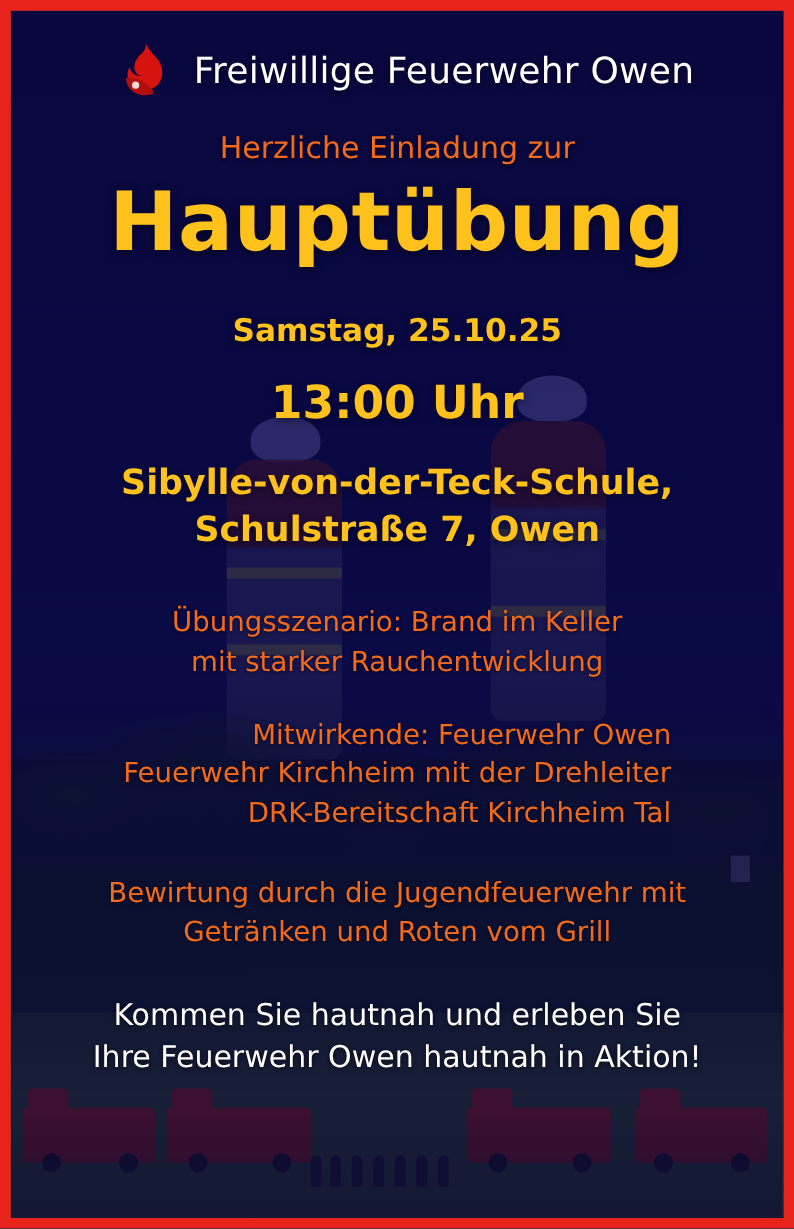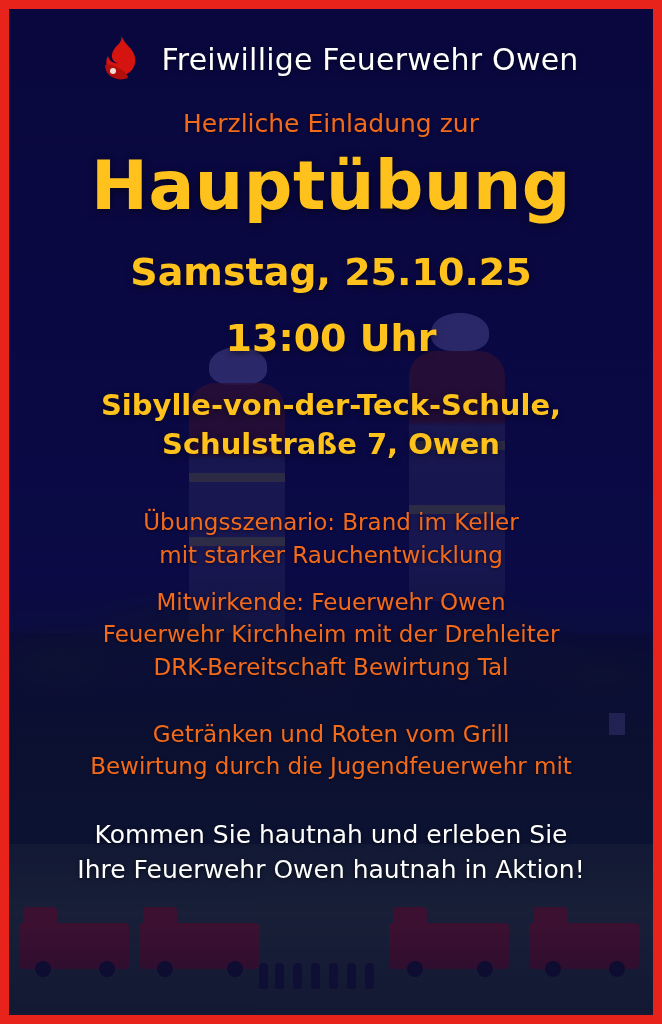--- a/index.html
+++ b/index.html
@@ -168,23 +168,23 @@
   .headline {
     margin-top: 14px;
     color: #ffc21c;
     font-size: 68px;
     font-weight: 700;
     line-height: 1;
     letter-spacing: .5px;
     text-shadow: 0 2px 8px rgba(0,0,0,.55);
   }
   .date {
-    margin-top: 30px;
+    margin-top: 41px;
     color: #ffc21c;
-    font-size: 38px;
+    font-size: 26px;
     font-weight: 700;
     text-shadow: 0 2px 6px rgba(0,0,0,.5);
   }
   .time {
     margin-top: 22px;
     color: #ffc21c;
     font-size: 38px;
     font-weight: 700;
     text-shadow: 0 2px 6px rgba(0,0,0,.5);
   }
@@ -196,21 +196,21 @@
     line-height: 1.35;
     text-shadow: 0 2px 6px rgba(0,0,0,.5);
   }
   .block {
     color: #f26a1b;
     font-size: 23px;
     line-height: 1.42;
     text-shadow: 0 1px 3px rgba(0,0,0,.55);
   }
   .scenario { margin-top: 42px; }
-  .participants { margin-top: 14px; }
+  .participants { margin-top: 28px; text-align: right; }
   .catering { margin-top: 34px; }
   .closing {
     margin-top: 34px;
     color: #ffffff;
     font-size: 25px;
     line-height: 1.42;
     text-shadow: 0 1px 4px rgba(0,0,0,.7);
   }
 </style>
 </head>
@@ -299,26 +299,26 @@
     </div>
 
     <div class="block scenario">
       <div>Übungsszenario: Brand im Keller</div>
       <div>mit starker Rauchentwicklung</div>
     </div>
 
     <div class="block participants">
       <div>Mitwirkende: Feuerwehr Owen</div>
       <div>Feuerwehr Kirchheim mit der Drehleiter</div>
-      <div>DRK-Bereitschaft Bewirtung Tal</div>
+      <div>DRK-Bereitschaft Kirchheim Tal</div>
     </div>
 
     <div class="block catering">
+      <div>Bewirtung durch die Jugendfeuerwehr mit</div>
       <div>Getränken und Roten vom Grill</div>
-      <div>Bewirtung durch die Jugendfeuerwehr mit</div>
     </div>
 
     <div class="closing">
       <div>Kommen Sie hautnah und erleben Sie</div>
       <div>Ihre Feuerwehr Owen hautnah in Aktion!</div>
     </div>
 
   </div>
 
   <div class="frame"></div>

